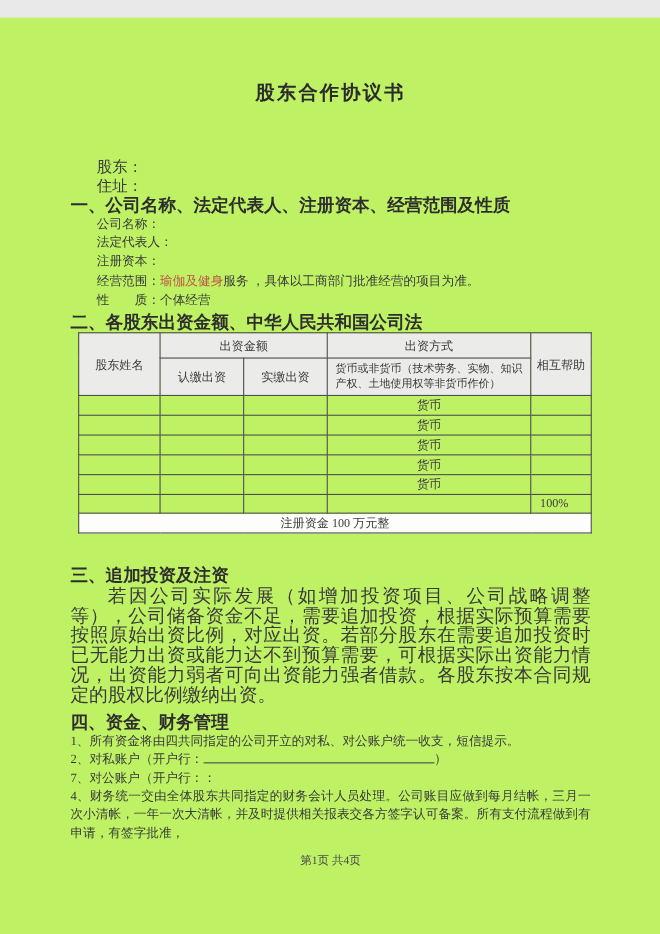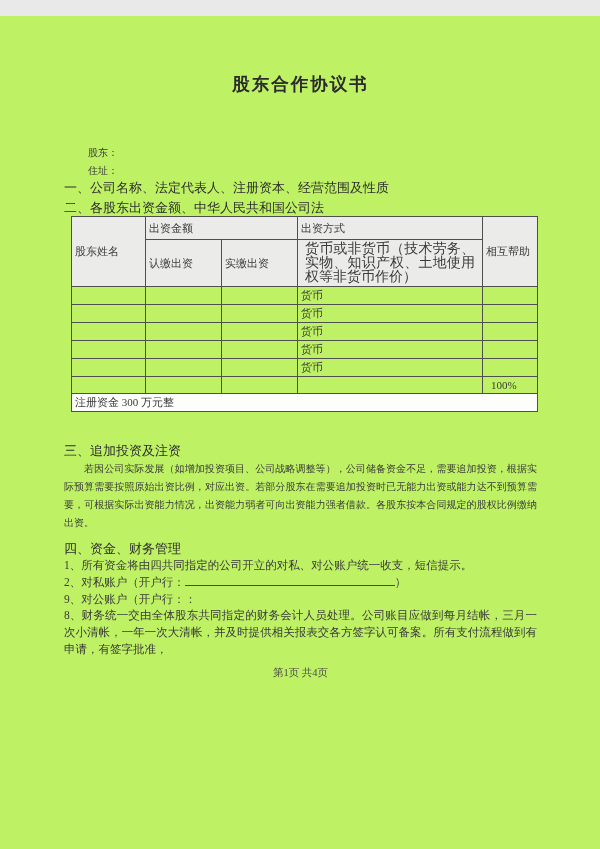--- a/index.html
+++ b/index.html
@@ -12,55 +12,55 @@
     font-family:"Liberation Serif","DejaVu Serif",serif;
     color:#3a3a3a;
     overflow:hidden;
   }
   .content { position:absolute; left:64px; top:0; width:473px; }
   .doc-title {
     margin-top:56px;
     font-size:17.5px; font-weight:bold; letter-spacing:2px;
     text-align:center; color:#2b2b2b; line-height:24px;
   }
-  .party { margin-top:48px; padding-left:24px; font-size:10px; line-height:18px; }
+  .party { margin-top:48px; padding-left:24px; font-size:14px; line-height:18px; }
   .intro {
     margin-top:14px;
     font-size:11.5px; line-height:17.8px;
     text-align:justify; text-indent:2em;
   }
-  .sec-heading { font-weight:normal; font-size:13px; color:#2e2e2e; }
+  .sec-heading { font-weight:bold; font-size:16px; color:#2e2e2e; }
   .h-one { margin-top:0; line-height:16px; }
   .sec1-items { padding-left:24px; font-size:11.5px; line-height:17.2px; }
   .red { color:#c0544a; }
   .h-two { margin-top:5px; line-height:14px; }
   table.contrib {
     margin-left:7px; margin-top:1px;
     border-collapse:collapse; table-layout:fixed;
     width:466px; font-size:11px; color:#3a3a3a;
   }
   table.contrib td {
     border:1px solid #4f4f4f;
-    vertical-align:middle;
+    text-align:center; vertical-align:middle;
     padding:1px 3px;
   }
   table.contrib tr.hrow1 { height:23px; }
   table.contrib tr.hrow2 { height:34px; }
   table.contrib tr.hrow1 td, table.contrib tr.hrow2 td { background:#ebebe9; }
   table.contrib td.method-desc {
-    text-align:justify; font-size:14px; line-height:14px; padding:2px 7px;
+    text-align:justify; font-size:10px; line-height:14px; padding:2px 7px;
   }
   table.contrib tr.drow { height:17px; }
   table.contrib td.ratio-cell { text-align:left; padding-left:8px; }
   table.contrib tr.frow { height:18px; }
   table.contrib tr.frow td { background:#fdfdfc; }
   .h-three { margin-top:31px; line-height:16px; }
   .sec3-body {
     margin-top:1px;
-    font-size:10px; line-height:18px;
+    font-size:17px; line-height:18px;
     text-align:justify; text-indent:2em;font-family:Liberation Serif, serif;
   }
   .h-four { margin-top:9px; line-height:16px; }
   .sec4 { font-size:11.5px; line-height:16.8px; }
   .sec4 p { text-align:justify; }
   .sec4 .sub-line { padding-left:10px; }
   .blank-line {
     display:inline-block; width:210px; height:11px;
     border-bottom:1px solid #4a4a4a; vertical-align:baseline;
   }
@@ -79,20 +79,27 @@
 
     <div class="doc-title">股东合作协议书</div>
 
     <div class="party">
       <div>股东：</div>
       <div>住址：</div>
     </div>
 
 
     <div class="sec-heading h-one">一、公司名称、法定代表人、注册资本、经营范围及性质</div>
+    <div class="sec1-items">
+      <div>公司名称：</div>
+      <div>法定代表人：</div>
+      <div>注册资本：</div>
+      <div><span>经营范围：</span><span class="red">瑜伽及健身</span><span>服务 ，具体以工商部门批准经营的项目为准。</span></div>
+      <div><span>性　　质：</span><span>个体经营</span></div>
+    </div>
 
     <div class="sec-heading h-two">二、各股东出资金额、中华人民共和国公司法</div>
 
     <table class="contrib">
       <colgroup>
         <col style="width:74px">
           <col style="width:76px">
           <col style="width:76px">
           <col style="width:185px">
           <col style="width:55px">
@@ -145,32 +152,32 @@
           <td></td>
         </tr>
         <tr class="drow">
           <td></td>
           <td></td>
           <td></td>
           <td></td>
           <td class="ratio-cell">100%</td>
         </tr>
         <tr class="frow">
-          <td colspan="5">注册资金 300 万元整</td>
+          <td colspan="5">注册资金 100 万元整</td>
         </tr>
       </tbody>
     </table>
 
     <div class="sec-heading h-three">三、追加投资及注资</div>
     <p class="sec3-body">若因公司实际发展（如增加投资项目、公司战略调整等），公司储备资金不足，需要追加投资，根据实际预算需要按照原始出资比例，对应出资。若部分股东在需要追加投资时已无能力出资或能力达不到预算需要，可根据实际出资能力情况，出资能力弱者可向出资能力强者借款。各股东按本合同规定的股权比例缴纳出资。</p>
 
     <div class="sec-heading h-four">四、资金、财务管理</div>
     <div class="sec4">
       <p>1、所有资金将由四共同指定的公司开立的对私、对公账户统一收支，短信提示。</p>
       <p><span>2、对私账户（开户行：</span><span class="blank-line"></span><span>）</span></p>
-      <p>9、对公账户（开户行：：</p>
-      <p>8、财务统一交由全体股东共同指定的财务会计人员处理。公司账目应做到每月结帐，三月一次小清帐，一年一次大清帐，并及时提供相关报表交各方签字认可备案。所有支付流程做到有申请，有签字批准，</p>
+      <p>7、对公账户（开户行：：</p>
+      <p>4、财务统一交由全体股东共同指定的财务会计人员处理。公司账目应做到每月结帐，三月一次小清帐，一年一次大清帐，并及时提供相关报表交各方签字认可备案。所有支付流程做到有申请，有签字批准，</p>
     </div>
 
     <div class="page-footer">第1页 共4页</div>
 
   </div>
 </div>
 
 </body></html>

